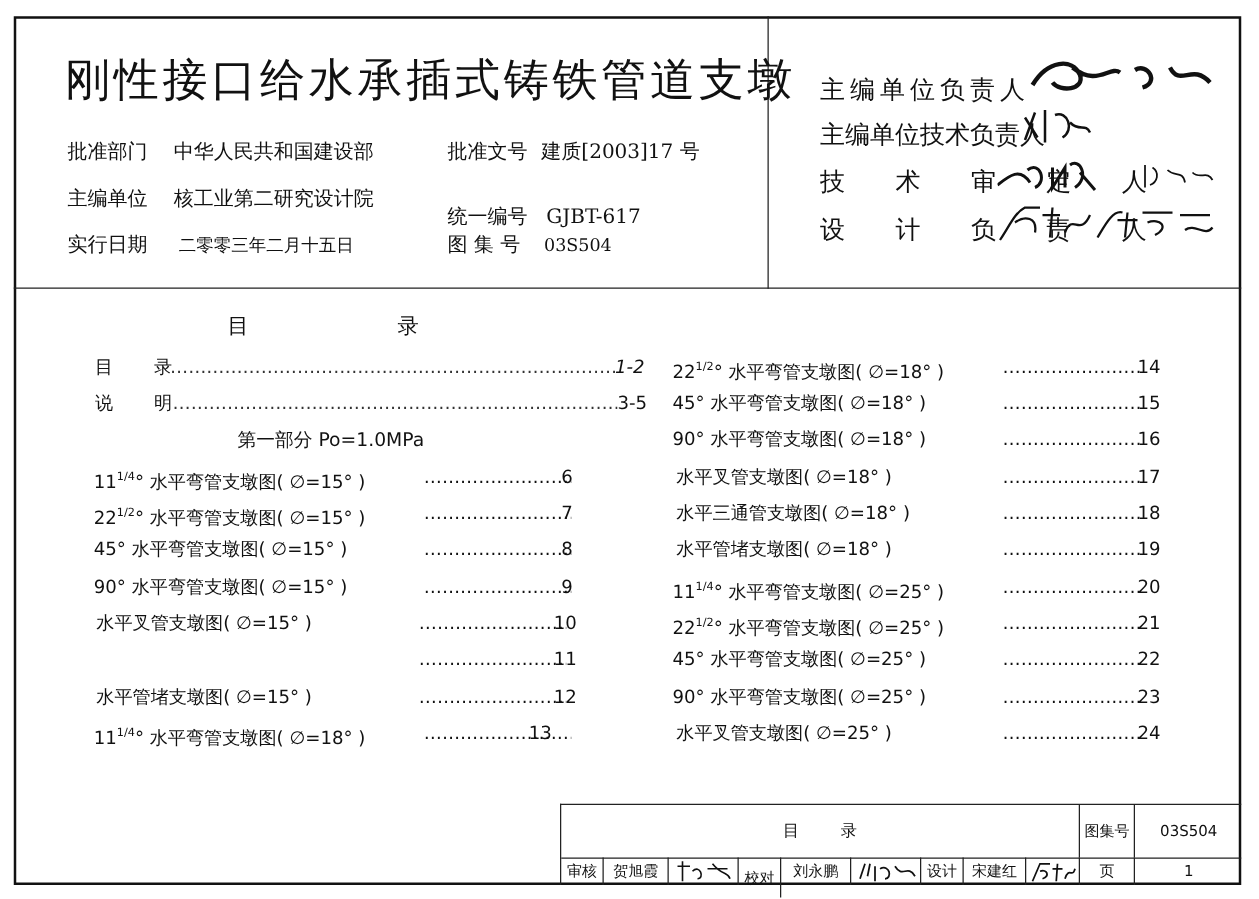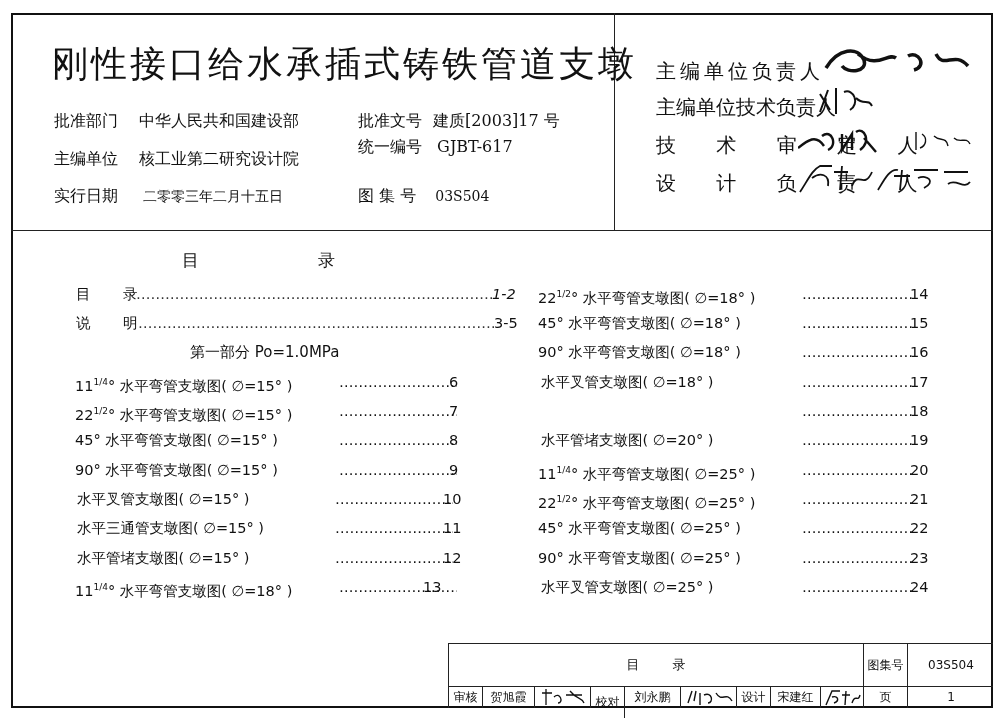--- a/index.html
+++ b/index.html
@@ -43,21 +43,21 @@
 </div>
 <div class="meta" style="left:54px;top:186px;">
   <span class="lbl">实行日期</span>
   <span style="margin-left:20px;font-size:14px;">二零零三年二月十五日</span>
 </div>
 
 <div class="meta" style="left:358px;top:111px;">
   <span class="lbl">批准文号</span>
   <span style="margin-left:6px;font-family:'DejaVu Serif',serif;">建质[2003]17 号</span>
 </div>
-<div class="meta" style="left:358px;top:137px;">
+<div class="meta" style="left:358px;top:163px;">
   <span class="lbl">统一编号</span>
   <span style="margin-left:10px;font-family:'DejaVu Serif',serif;">GJBT-617</span>
 </div>
 <div class="meta" style="left:358px;top:186px;">
   <span class="lbl">图 集 号</span>
   <span style="margin-left:14px;font-family:'DejaVu Serif',serif;font-size:14px;">03S504</span>
 </div>
 
 <div class="sig-row" style="top:58px;">
   <span style="letter-spacing:4px;">主编单位负责人</span>
@@ -120,21 +120,20 @@
   <span>90</span><span>° 水平弯管支墩图( ∅=15° )</span>
   <span class="dots" style="left:264px;width:118px;">…………………………</span>
   <span class="page" style="left:374px;">9</span>
 </div>
 <div class="toc-row" style="left:77px;top:489px;">
   <span>水平叉管支墩图( ∅=15° )</span>
   <span class="dots" style="left:258px;width:118px;">…………………………</span>
   <span class="page" style="left:366px;">10</span>
 </div>
 <div class="toc-row" style="left:77px;top:518px;">
-  <span>水平三通管支墩图( ∅=15° )</span>
   <span class="dots" style="left:258px;width:118px;">…………………………</span>
   <span class="page" style="left:366px;">11</span>
 </div>
 <div class="toc-row" style="left:77px;top:548px;">
   <span>水平管堵支墩图( ∅=15° )</span>
   <span class="dots" style="left:258px;width:118px;">…………………………</span>
   <span class="page" style="left:366px;">12</span>
 </div>
 <div class="toc-row" style="left:75px;top:577px;">
   <span>11</span><sup class="frac">1/4</sup><span>° 水平弯管支墩图( ∅=18° )</span>
@@ -156,25 +155,26 @@
   <span>90</span><span>° 水平弯管支墩图( ∅=18° )</span>
   <span class="dots" style="left:264px;width:110px;">…………………………</span>
   <span class="page" style="left:372px;">16</span>
 </div>
 <div class="toc-row" style="left:541px;top:372px;">
   <span>水平叉管支墩图( ∅=18° )</span>
   <span class="dots" style="left:261px;width:110px;">…………………………</span>
   <span class="page" style="left:369px;">17</span>
 </div>
 <div class="toc-row" style="left:541px;top:401px;">
+  <span>水平三通管支墩图( ∅=18° )</span>
   <span class="dots" style="left:261px;width:110px;">…………………………</span>
   <span class="page" style="left:369px;">18</span>
 </div>
 <div class="toc-row" style="left:541px;top:430px;">
-  <span>水平管堵支墩图( ∅=20° )</span>
+  <span>水平管堵支墩图( ∅=18° )</span>
   <span class="dots" style="left:261px;width:110px;">…………………………</span>
   <span class="page" style="left:369px;">19</span>
 </div>
 <div class="toc-row" style="left:538px;top:460px;">
   <span>11</span><sup class="frac">1/4</sup><span>° 水平弯管支墩图( ∅=25° )</span>
   <span class="dots" style="left:264px;width:110px;">…………………………</span>
   <span class="page" style="left:372px;">20</span>
 </div>
 <div class="toc-row" style="left:538px;top:489px;">
   <span>22</span><sup class="frac">1/2</sup><span>° 水平弯管支墩图( ∅=25° )</span>

